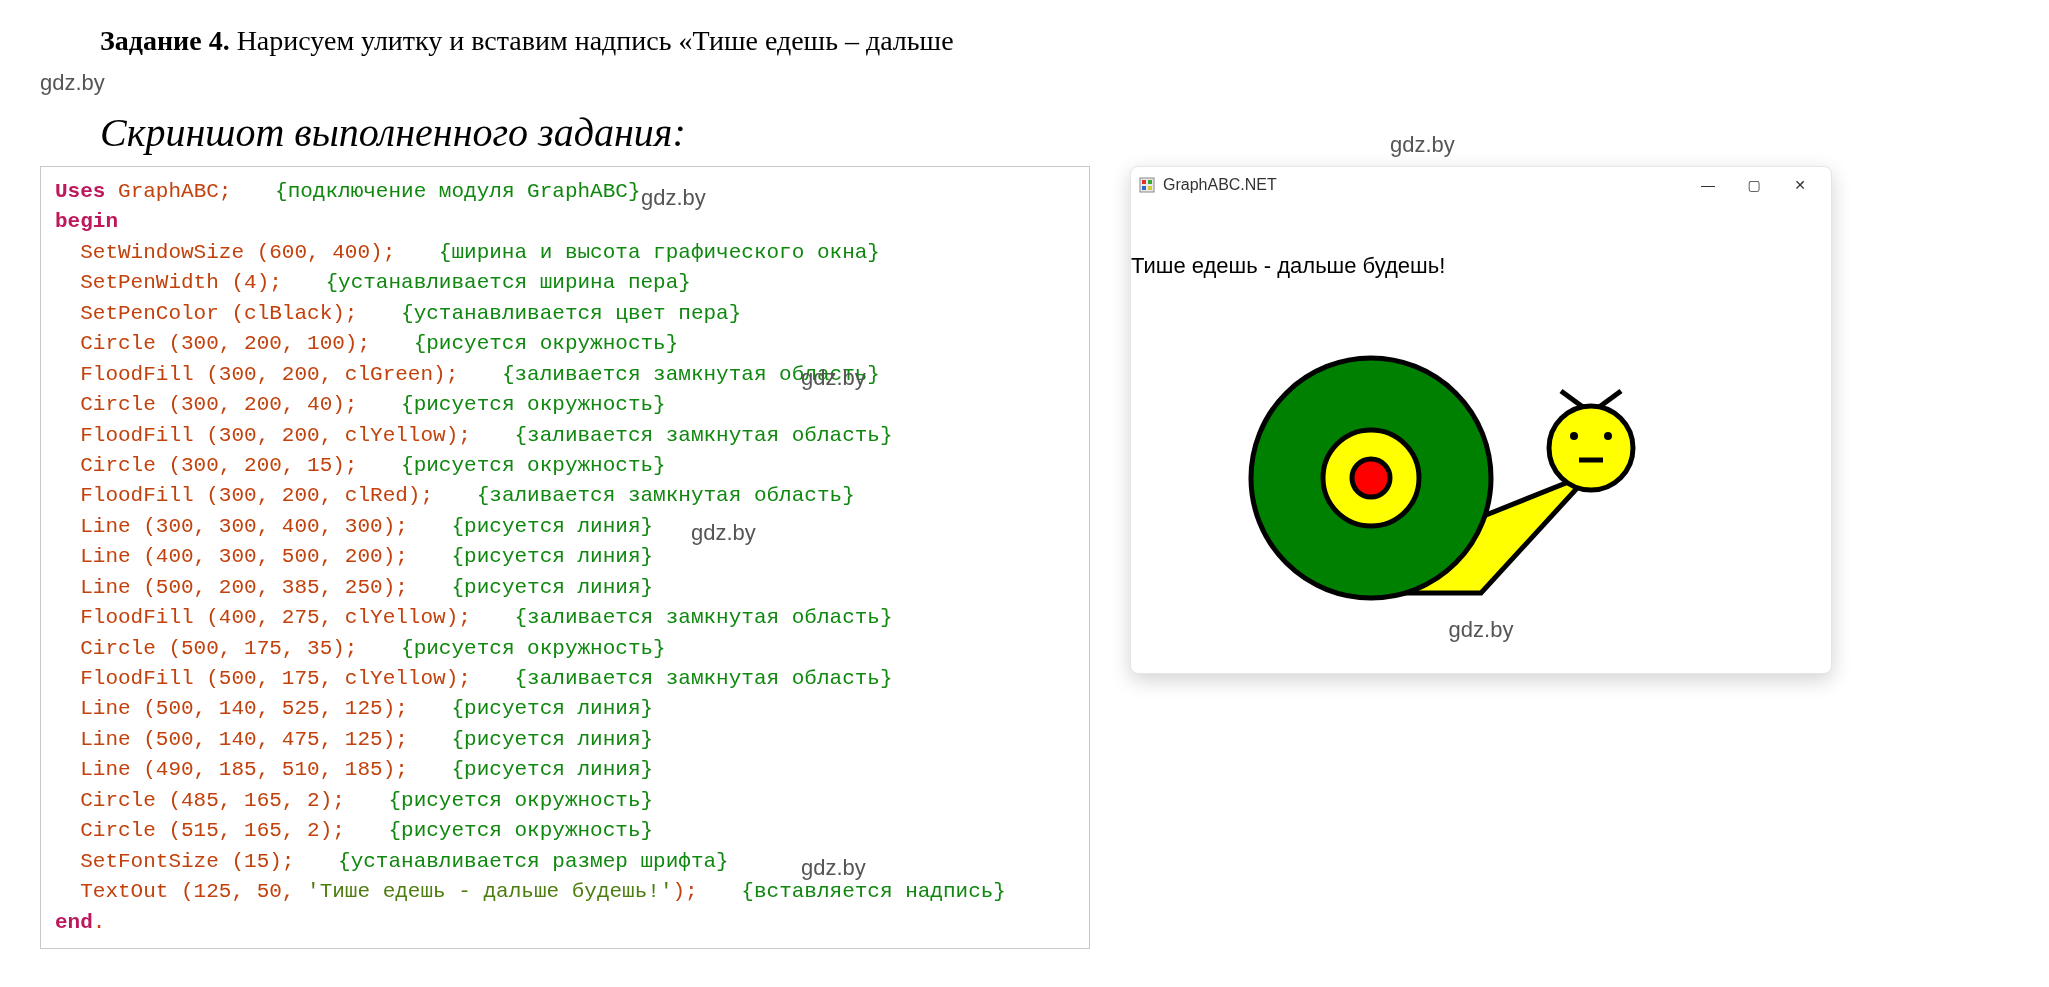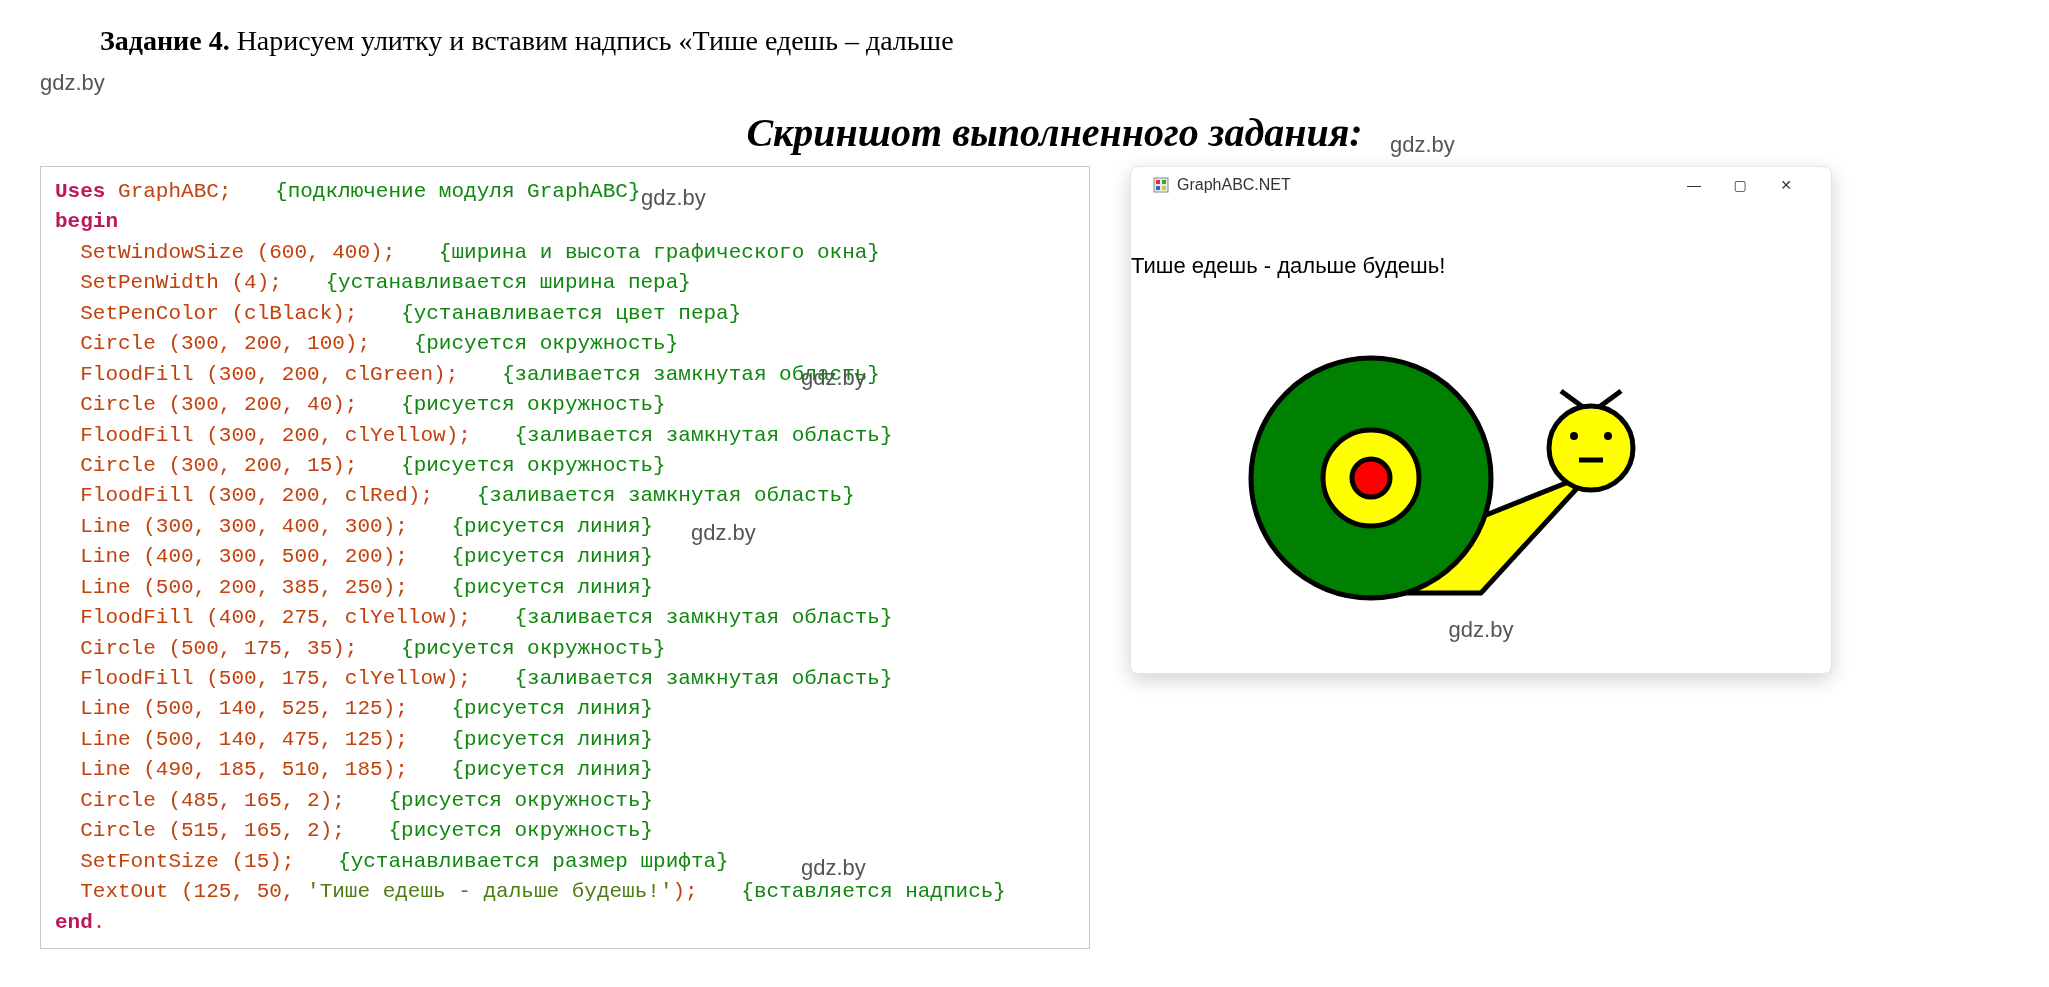--- a/index.html
+++ b/index.html
@@ -38,23 +38,22 @@
   }
   .wm-right {
     font-family: Arial, sans-serif;
     font-size: 22px;
     color: #555;
     position: absolute;
   }
   .heading2 {
     font-size: 40px;
     font-style: italic;
-    font-weight: bold;
+    font-weight: normal;
     margin: 0 0 10px 60px;
-    text-align: center;
   }
   .columns {
     display: flex;
     gap: 40px;
     align-items: flex-start;
     position: relative;
   }
   .code-box {
     border: 1px solid #c8c8c8;
     padding: 10px 10px 10px 14px;
@@ -83,21 +82,21 @@
     border: 1px solid #e5e5e5;
     box-shadow: 0 6px 20px rgba(0,0,0,0.18);
     border-radius: 8px;
     overflow: hidden;
     position: relative;
   }
   .titlebar {
     display: flex;
     align-items: center;
     height: 36px;
-    padding: 0 22px;
+    padding: 0 8px;
     font-family: "Segoe UI", Arial, sans-serif;
     font-size: 16px;
     color: #333;
     justify-content: center;
   }
   .titlebar .app-icon {
     width: 16px;
     height: 16px;
     margin-right: 8px;
   }

